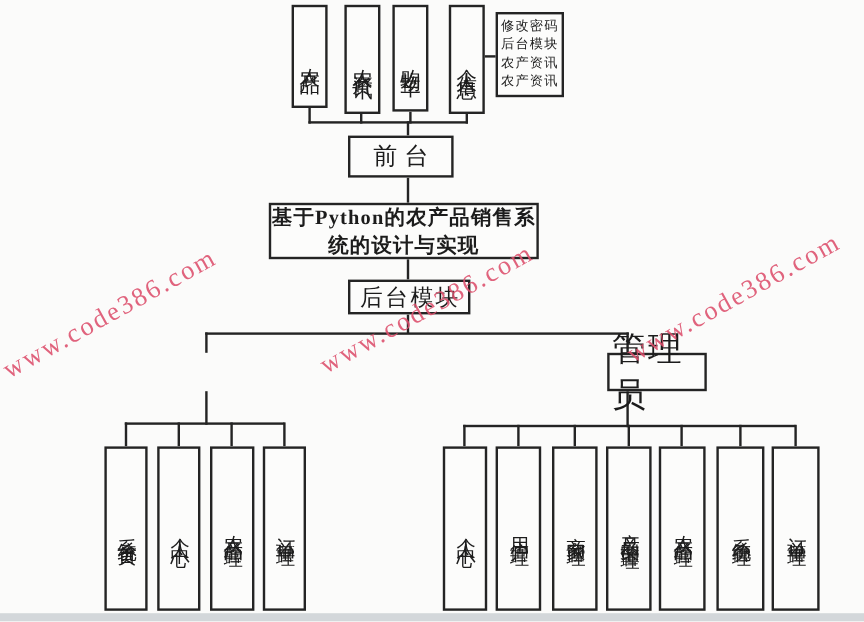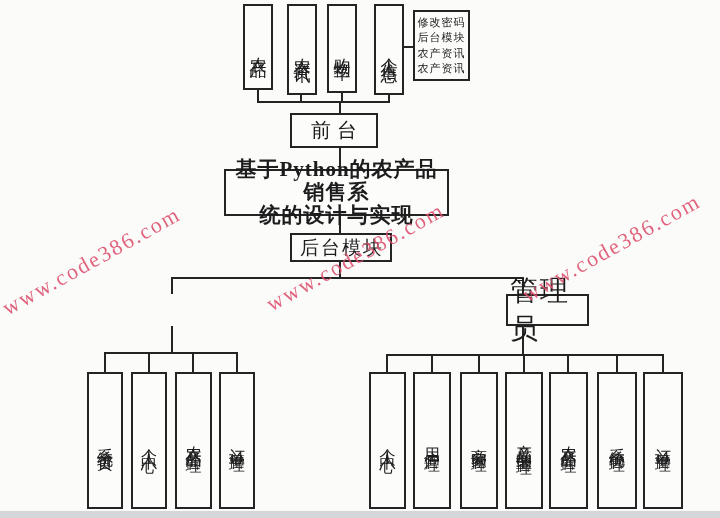--- a/index.html
+++ b/index.html
@@ -18,21 +18,21 @@
     border:2px solid var(--line,#222);
     background:#fcfcfb;
     box-sizing:border-box;
     color:#1c1c1c;
     display:flex;align-items:center;justify-content:center;
     z-index:2;
   }
   .hnode{font-size:20px;letter-spacing:6px;padding-left:6px;}
   .hnode.small{font-size:19px;letter-spacing:2px;padding-left:2px;}
   .title-node{
-    flex-direction:column;font-weight:bold;font-size:21px;line-height:23px;
+    flex-direction:column;font-weight:bold;font-size:17px;line-height:23px;
     text-align:center;letter-spacing:1px;
   }
   .vbox span{
     writing-mode:vertical-rl;
     text-orientation:upright;
     letter-spacing:3px;
     font-size:17px;
     line-height:1;
   }
   .vbox.childbox span{font-size:16px;letter-spacing:3px;}

